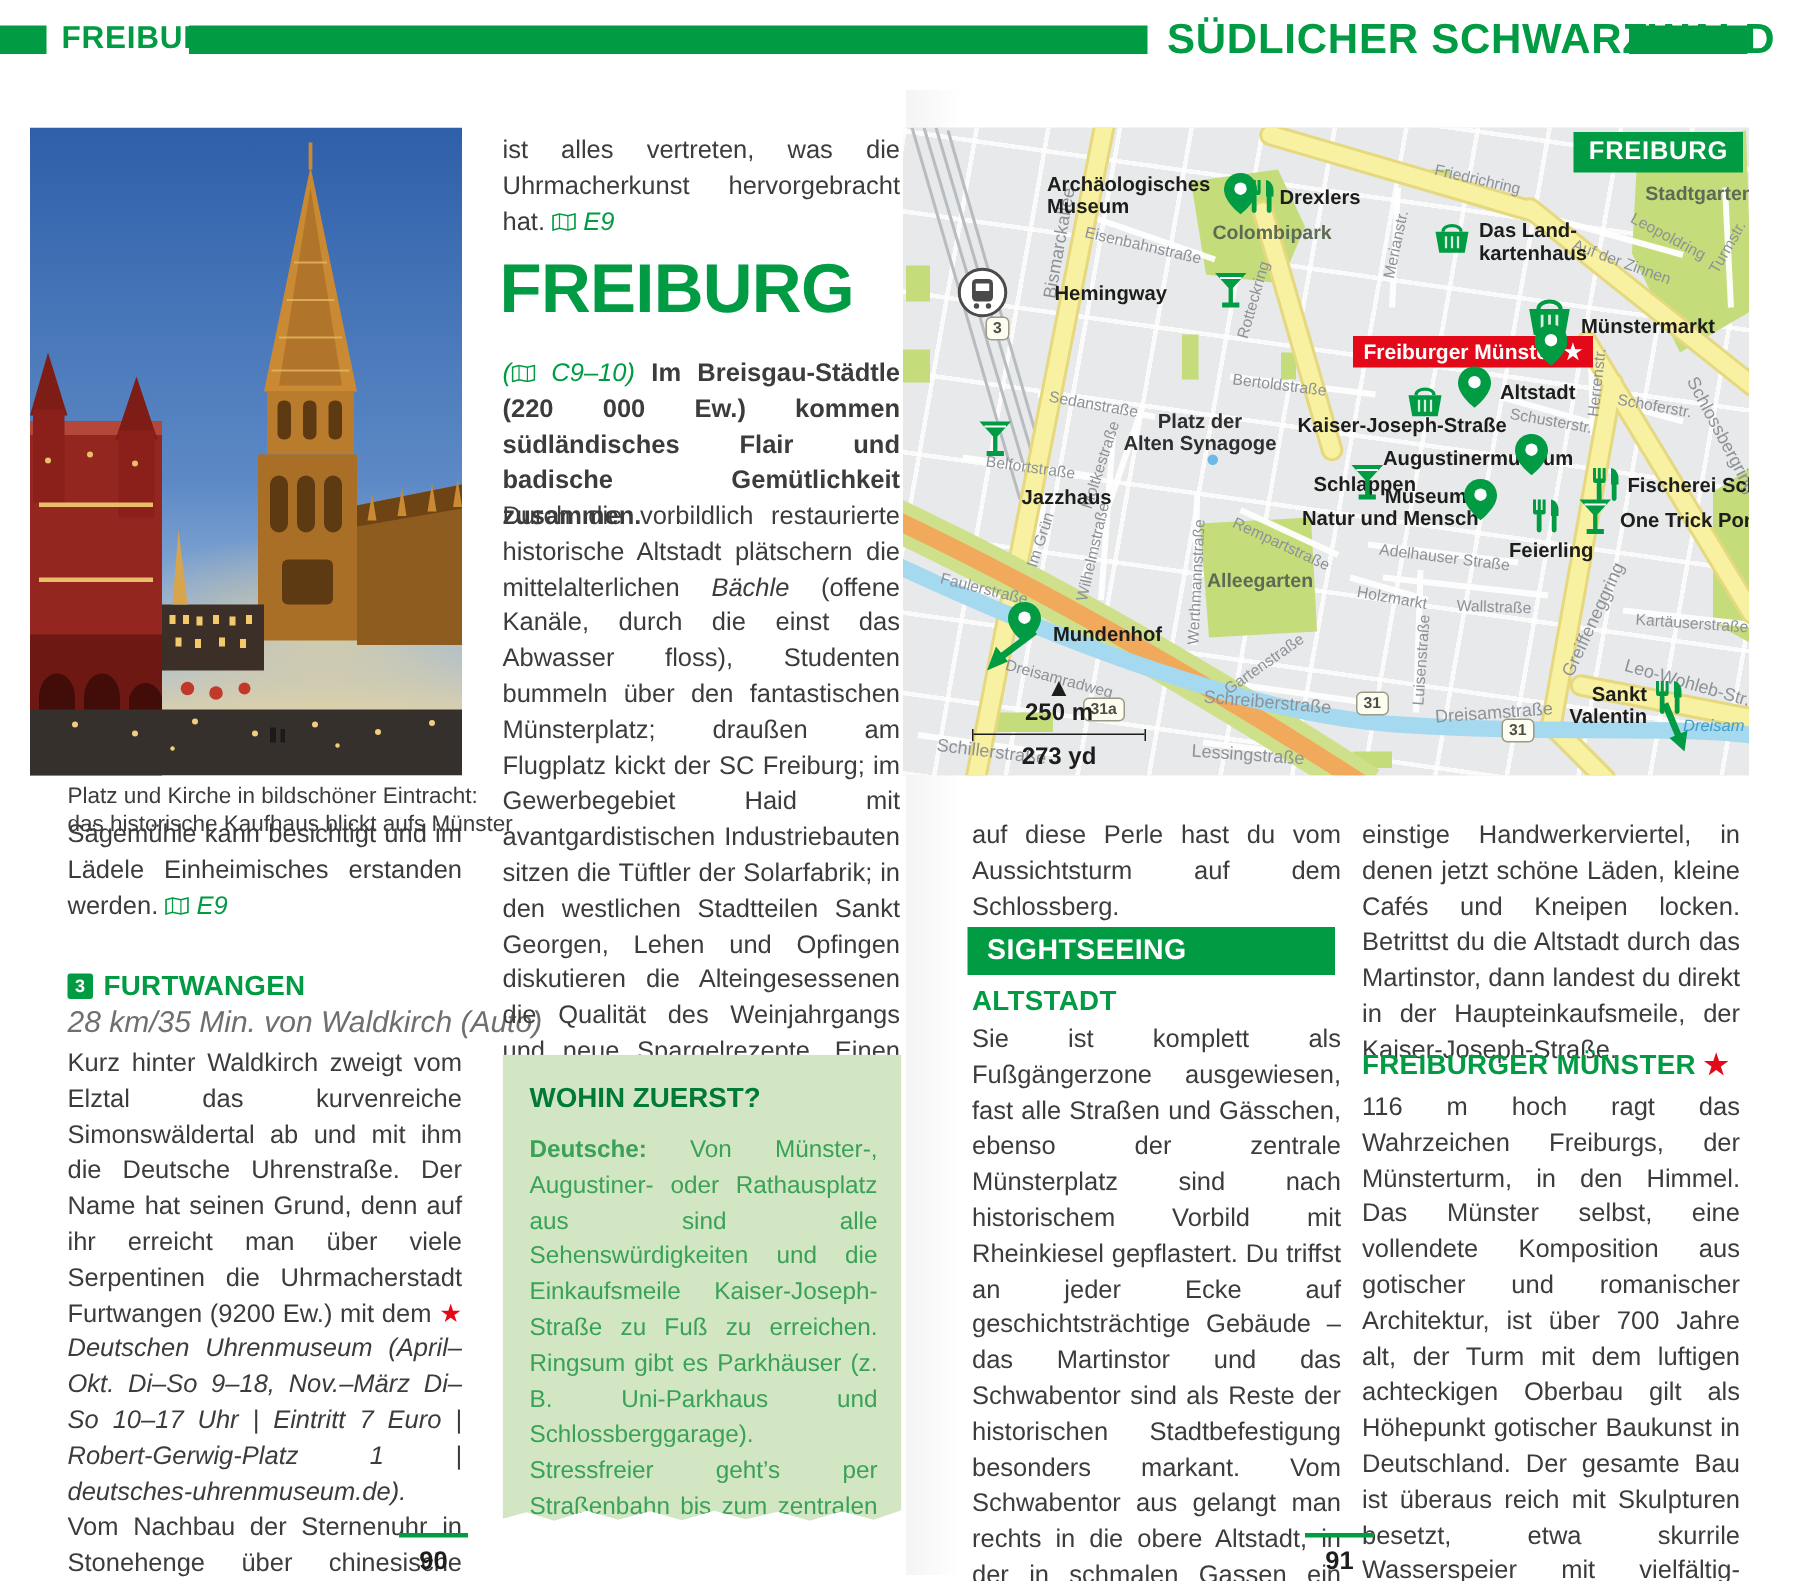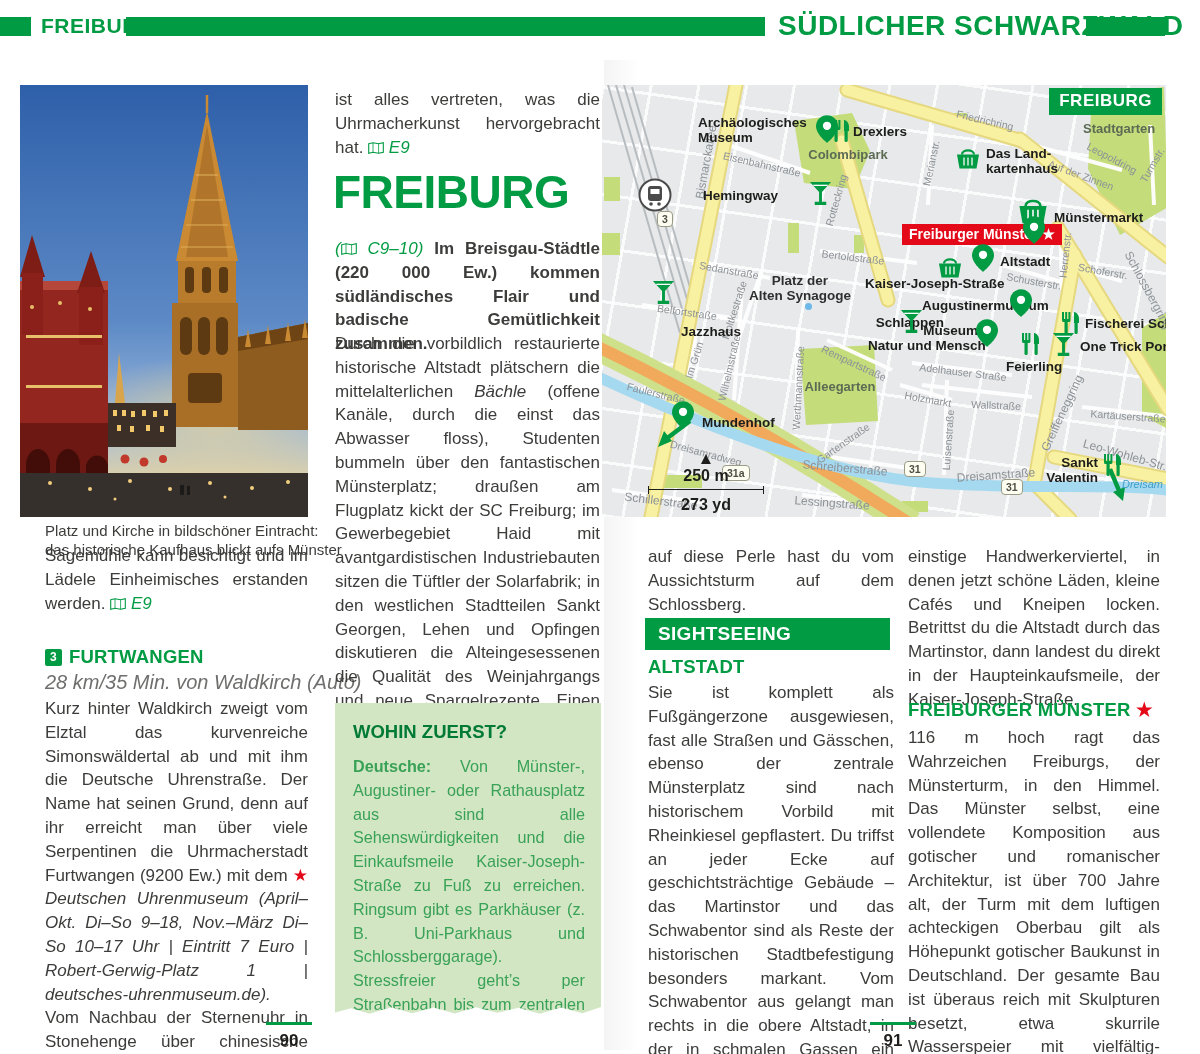--- a/index.html
+++ b/index.html
@@ -360,21 +360,21 @@
     <span class="street" style="left:346px;top:355px;--r:-86deg">Luisenstraße</span>
     <span class="street" style="left:326px;top:314px;--r:10deg">Holzmarkt</span>
     <span class="street" style="left:394px;top:320px;--r:2deg">Wallstraße</span>
     <span class="street" style="left:361px;top:287px;--r:7deg">Adelhauser Straße</span>
     <span class="street" style="left:526px;top:331px;--r:4deg">Kartäuserstraße</span>
     <span class="street" style="left:460px;top:328px;--r:-65deg;font-size:12px">Greiffeneggring</span>
     <span class="street" style="left:523px;top:370px;--r:16deg;font-size:12px">Leo-Wohleb-Str.</span>
     <span class="street" style="left:546px;top:205px;--r:62deg;font-size:12px">Schlossbergring</span>
 
     <span class="area" style="left:196px;top:62px;width:100px;text-align:center;">Colombipark</span>
-    <span class="area" style="left:481px;top:36px;width:100px;">Stadtgarten</span>
+    <span class="area" style="left:481px;top:36px;width:100px;text-align:center;">Stadtgarten</span>
     <span class="area" style="left:188px;top:294px;width:100px;text-align:center;">Alleegarten</span>
 
     <div class="icon" style="left:36px;top:93px;">
       <svg width="34" height="34" viewBox="0 0 34 34">
           <circle cx="17" cy="17" r="15.5" fill="#fff" stroke="#4a4a4a" stroke-width="2"></circle>
           <g fill="#4a4a4a">
             <rect x="10" y="8" width="14" height="15" rx="3"></rect>
             <circle cx="13" cy="26" r="1.8"></circle>
             <circle cx="21" cy="26" r="1.8"></circle>
           </g>

